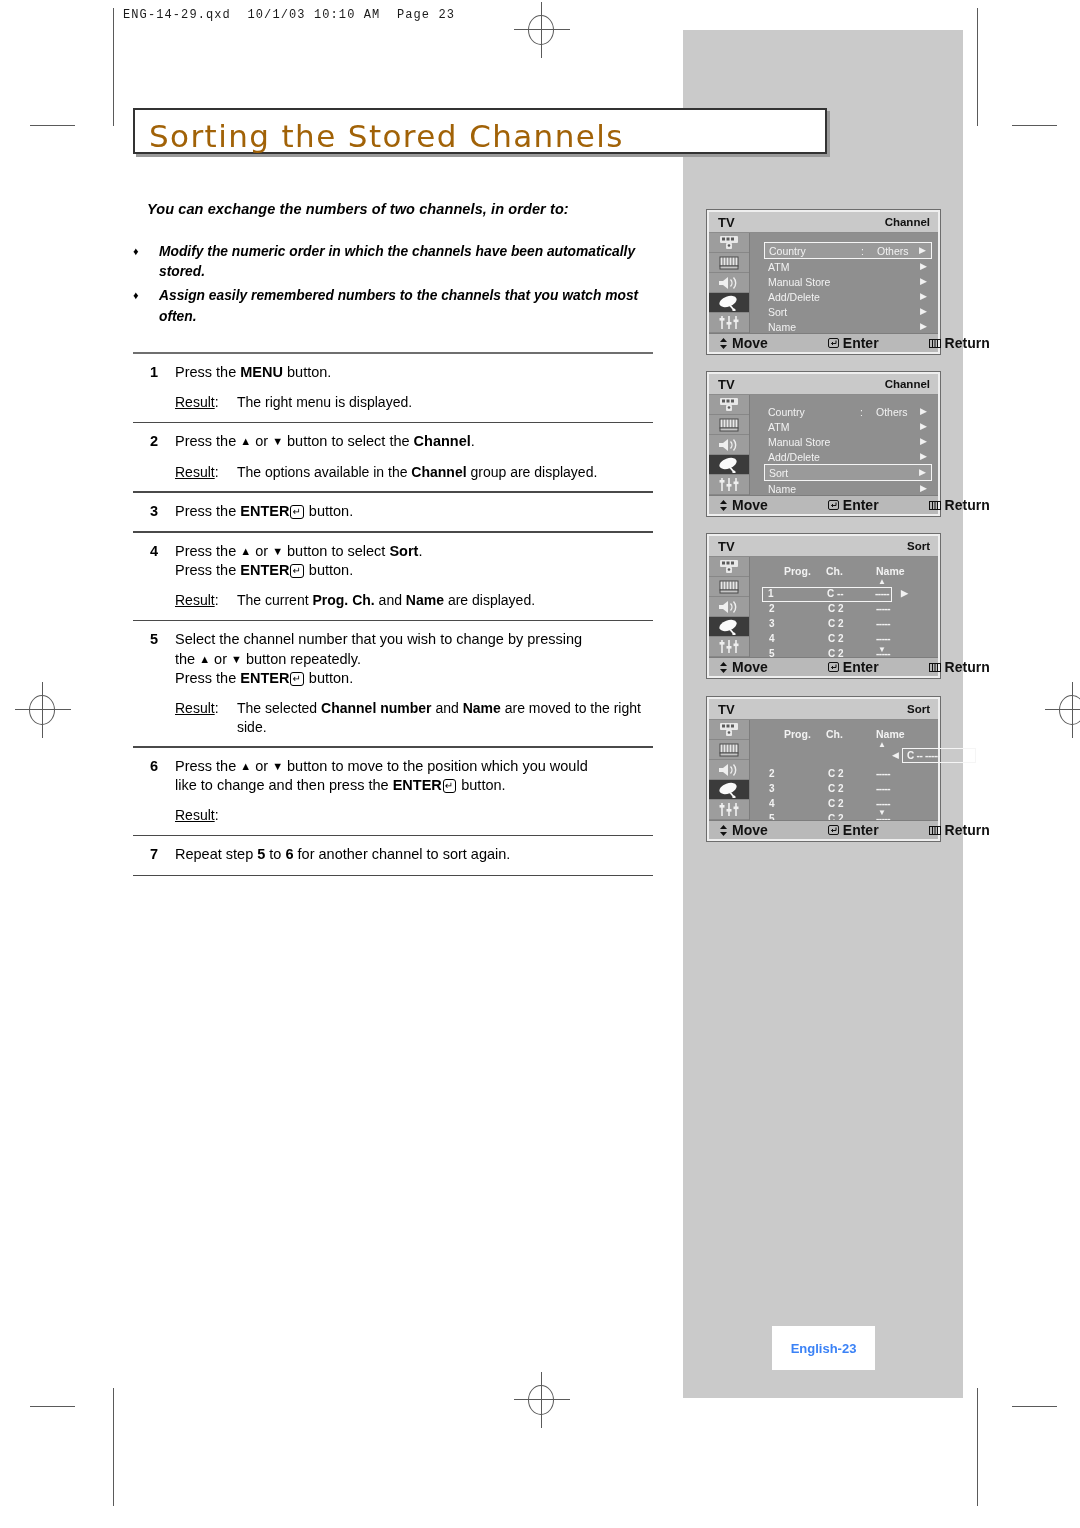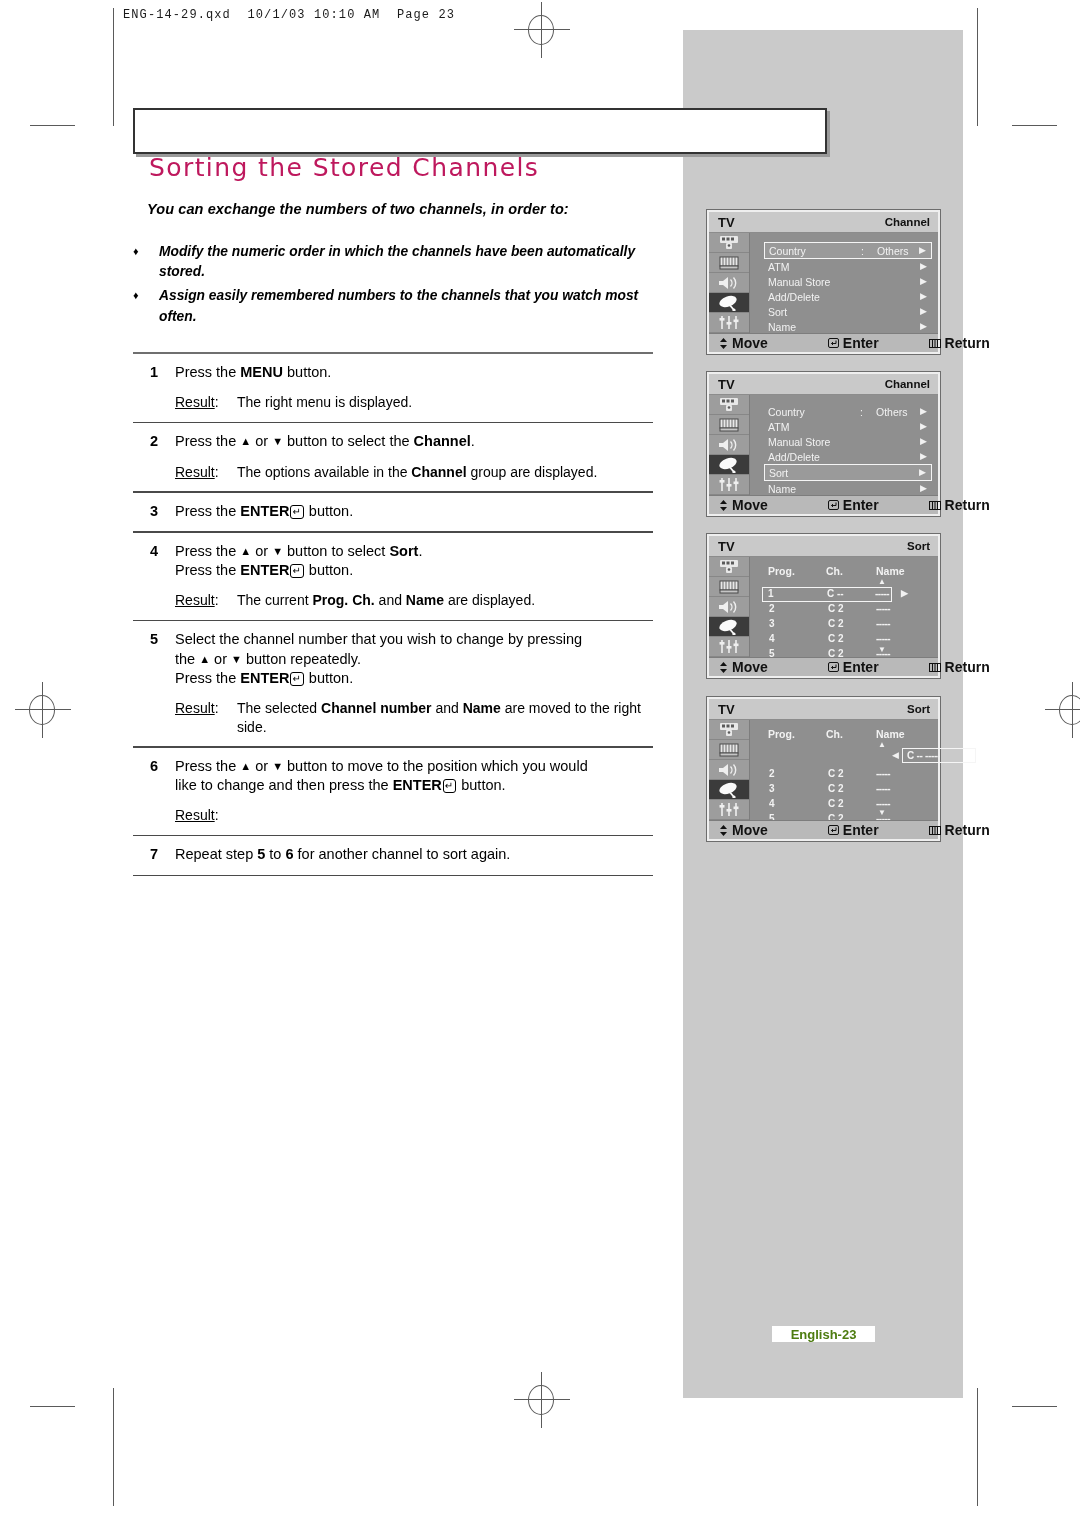--- a/index.html
+++ b/index.html
@@ -38,22 +38,22 @@
 
   
   .title-box {
     position: absolute; left: 133px; top: 108px;
     width: 694px; height: 46px;
     background: #ffffff; border: 2px solid #333;
     box-shadow: 3px 3px 0 #9a9a9a;
   }
   .title-box .t {
     position:absolute; left: 14px; top: 8px;
-    font-size: 25px; letter-spacing: 1.4px; color:#be185d;
-    font-family: "DejaVu Sans", sans-serif; font-weight: 400; margin-top: 35px;
+    font-size: 31px; letter-spacing: 1.4px; color:#a16207;
+    font-family: "DejaVu Sans", sans-serif; font-weight: 400;
   }
 
   
   .content { position: absolute; left: 133px; top: 200px; width: 520px; }
   .lead {
     font-size: 14.5px; font-weight: bold; font-style: italic;
     color:#000; letter-spacing:.1px; line-height:1.35;margin-left:14px;
   }
   .bullets { margin-top: 22px; }
   .bullet { display:flex; font-size:13.8px; font-style:italic; font-weight:bold;
@@ -123,43 +123,43 @@
     font-size:10.5px; color:#f2f2f2; padding-left:4px;
   }
   .mrow.hi { border:1.5px solid #f5f5f5; height:17px; background:#9a9a9a; }
   .mrow .lab { white-space:nowrap;text-align:right; }
   .mrow .colon { position:absolute; left:96px; }
   .mrow .val { position:absolute; left:112px; }
   .mrow .car { position:absolute; right:5px; font-size:9px; line-height:1; }
 
   
   .sorthdr { position:absolute; left:14px; top:8px; right:6px; height:13px; color:#f2f2f2; font-size:10.5px; font-weight:bold; }
-  .sorthdr .c1 { position:absolute; left:4px; }
+  .sorthdr .c1 { position:absolute; left:20px; }
   .sorthdr .c2 { position:absolute; left:62px; }
   .sorthdr .c3 { position:absolute; left:112px; }
   .upar { position:absolute; left:128px; top:20px; color:#f2f2f2; font-size:8px; }
   .dnar { position:absolute; left:128px; bottom:3px; color:#f2f2f2; font-size:8px; }
   .srow { position:absolute; left:14px; right:6px; height:13px; color:#f2f2f2; font-size:10px; font-weight:bold; }
   .srow .p { position:absolute; left:5px; }
   .srow .ch { position:absolute; left:64px; }
   .srow .nm { position:absolute; left:112px; letter-spacing:-0.5px; }
   .srow.hi { border:1.5px solid #f5f5f5; height:15px; left:12px; width:130px; }
   .srow .rcar { position:absolute; left:138px; font-size:9px; }
   .floatbox {
     position:absolute; left:152px; top:28px; width:74px; height:15px;
     border:1.5px solid #f5f5f5; color:#f2f2f2; font-size:10px; font-weight:bold;
     display:flex; align-items:center; padding-left:4px; letter-spacing:-0.3px;
   }
   .floatcar { position:absolute; left:142px; top:30px; color:#f2f2f2; font-size:9px; }
 
   
   .badge {
-    position:absolute; left:772px; top:1326px; width:103px; height:16px;
+    position:absolute; left:772px; top:1326px; width:103px; height:44px;
     background:#fff; display:flex; align-items:center; justify-content:center;
-    font-size:13px; font-weight:bold; color:#4d7c0f;
+    font-size:13px; font-weight:bold; color:#3b82f6;
   }
 </style>
 </head>
 <body>
 
 <div class="page">
 
   <div class="mark vmark" style="left:113px;top:8px;height:118px;"></div>
   <div class="mark vmark" style="left:977px;top:8px;height:118px;"></div>
   <div class="mark hmark" style="left:30px;top:125px;width:45px;"></div>

